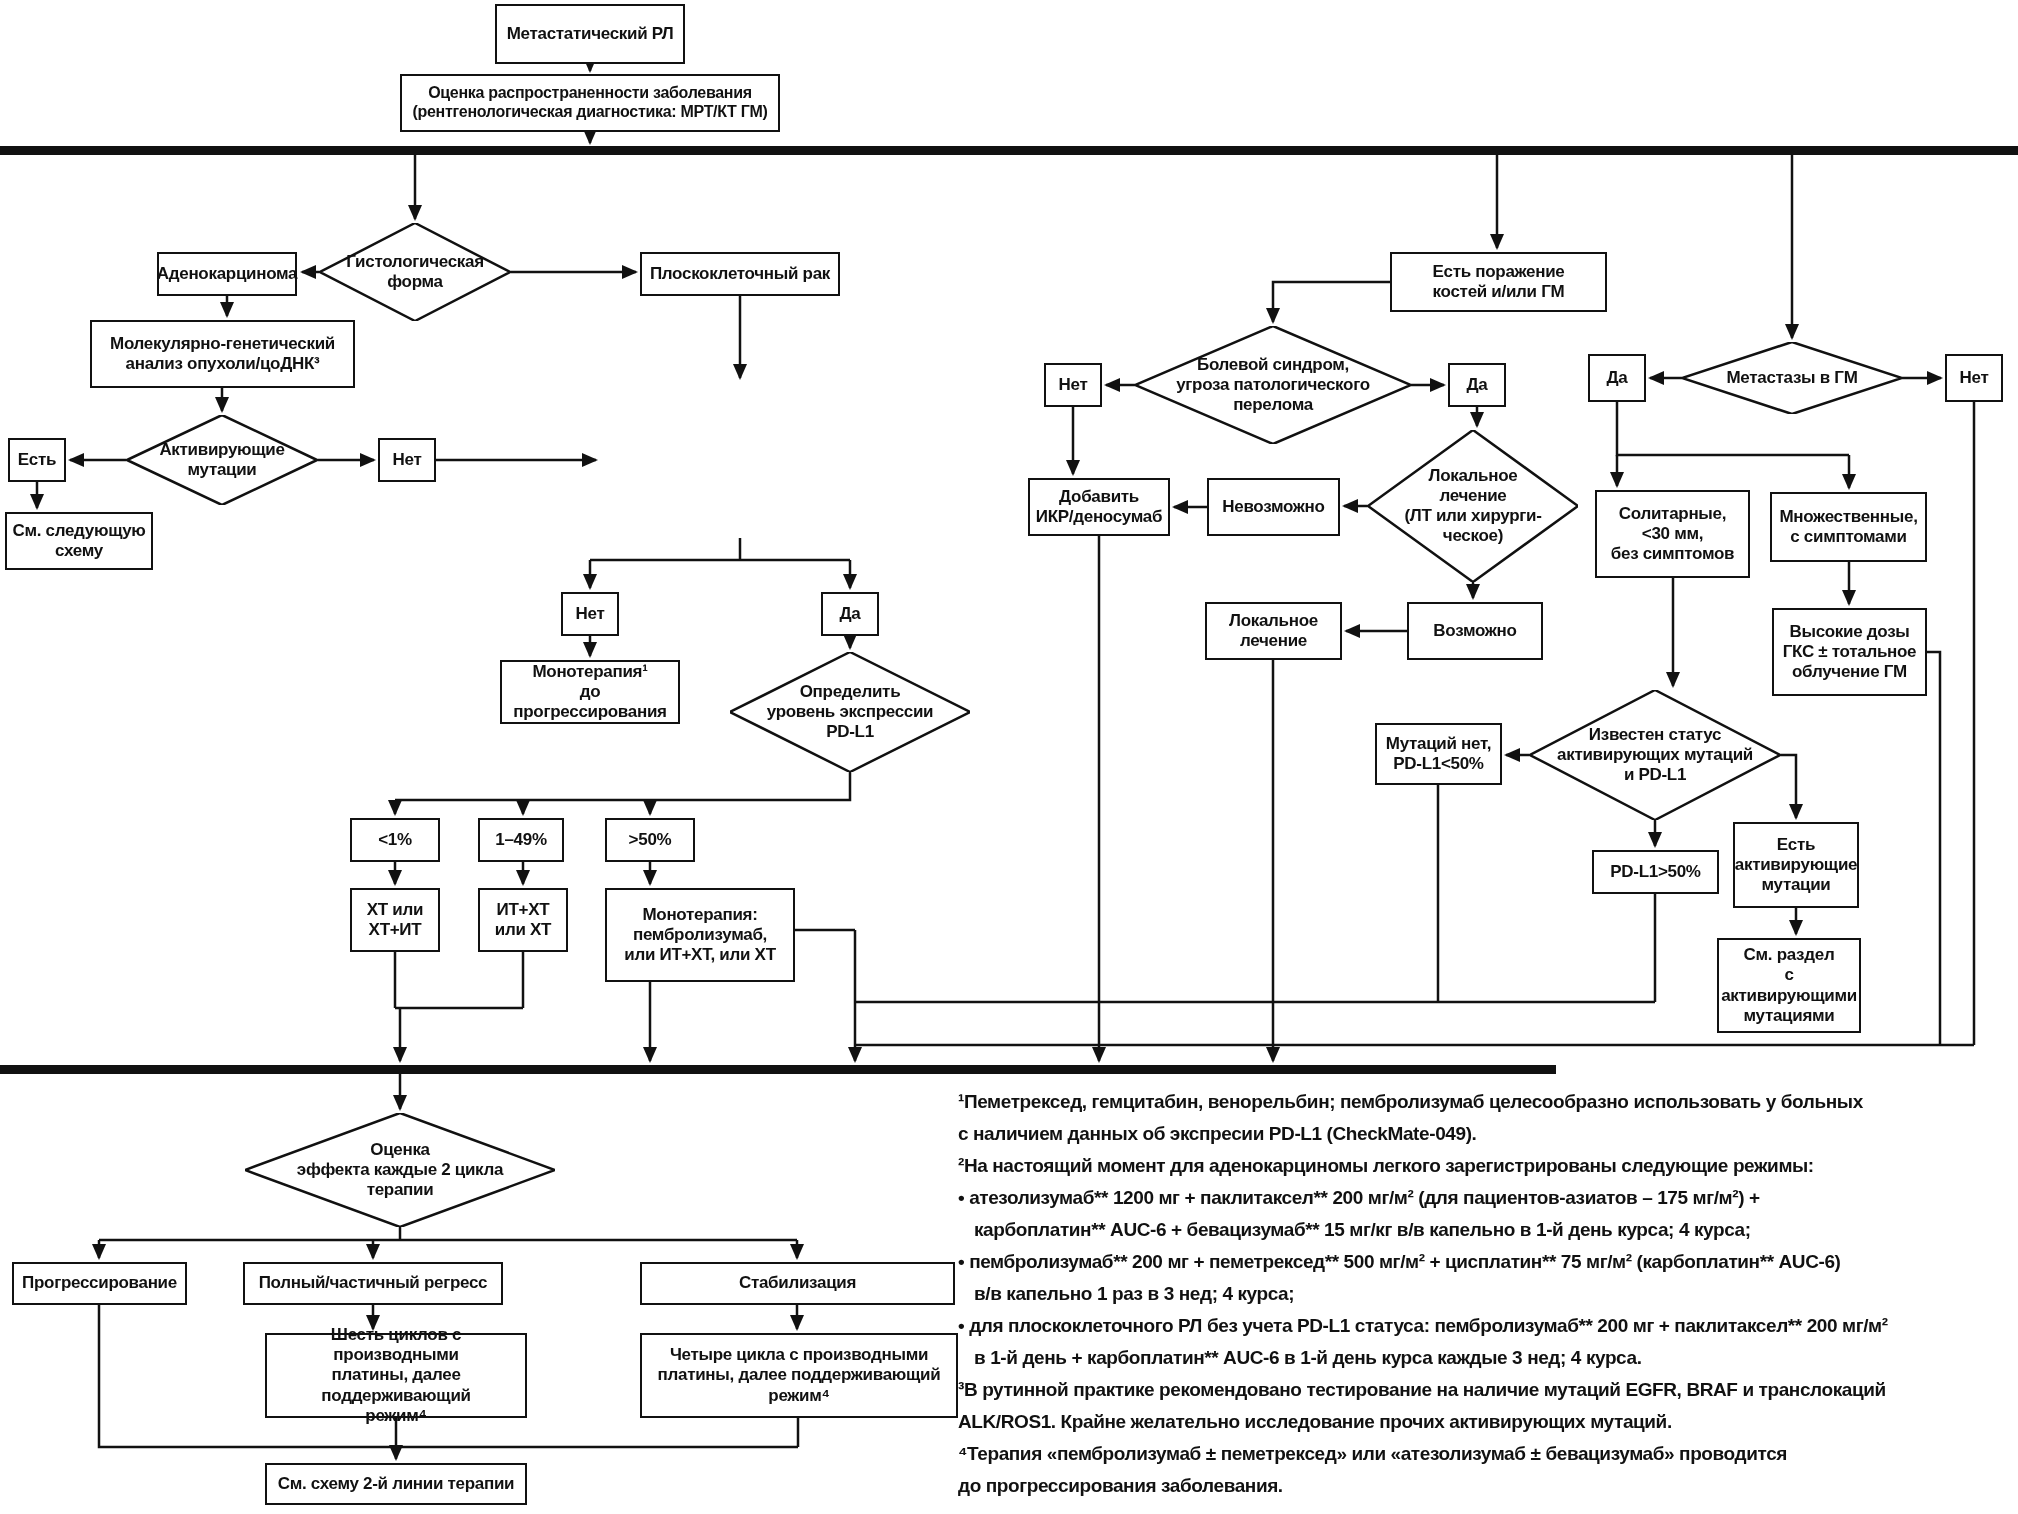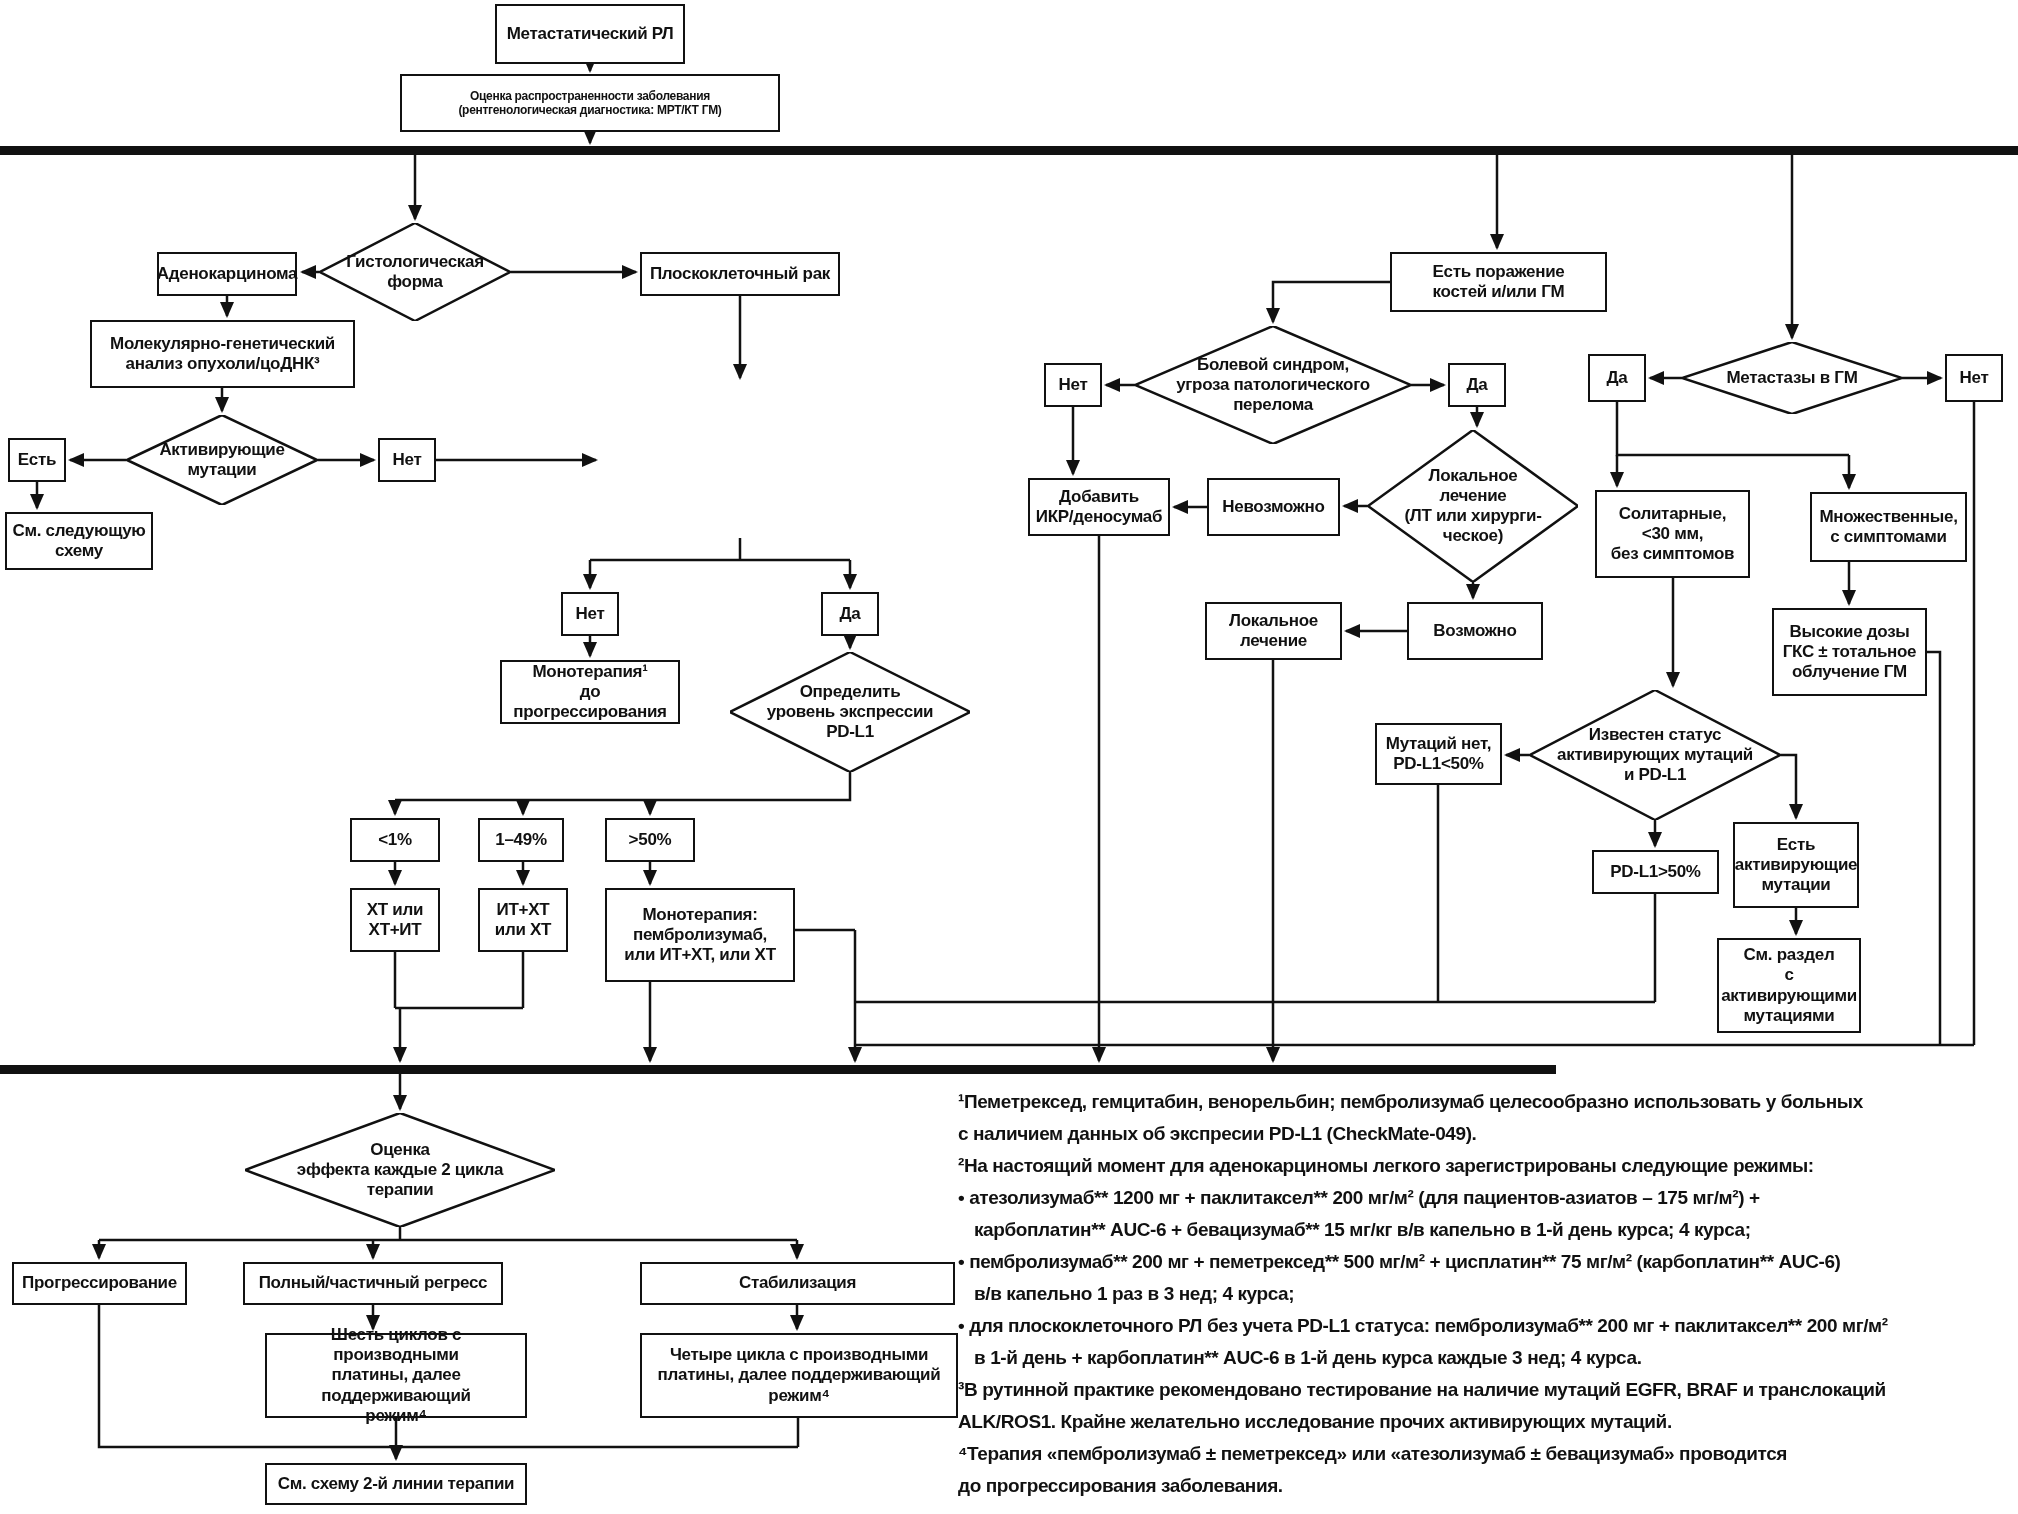--- a/index.html
+++ b/index.html
@@ -4,21 +4,21 @@
 <style>
   html,body{margin:0;padding:0;background:#ffffff;}
   #canvas{position:relative;width:2018px;height:1514px;background:#ffffff;overflow:hidden;
           font-family:"Liberation Sans",sans-serif;color:#111;}
   .wires{position:absolute;left:0;top:0;z-index:1;}
   .bar{position:absolute;height:9px;background:#111;z-index:2;}
   .node{position:absolute;z-index:3;display:flex;align-items:center;justify-content:center;
         text-align:center;font-size:17px;font-weight:700;letter-spacing:-0.3px;line-height:1.18;
         white-space:pre-line;}
   .box{background:#fff;border:2.5px solid #111;box-sizing:border-box;}
-  .box.small{font-size:12px;align-items:center;}
+  .box.small{font-size:16px;align-items:center;}
   .diamond{background:transparent;}
   .diamond .dshape{position:absolute;left:0;top:0;width:100%;height:100%;}
   .diamond .dshape polygon{fill:#ffffff;stroke:#111;stroke-width:2.5;vector-effect:non-scaling-stroke;}
   .dlabel{position:relative;z-index:2;}
   .footnotes{position:absolute;left:958px;top:1086px;width:1056px;z-index:3;
              font-size:19px;font-weight:700;letter-spacing:-0.4px;line-height:32px;}
   .fn-line{white-space:nowrap;}
   .fn-ind{padding-left:16px;}
 </style>
 </head>
@@ -177,21 +177,21 @@
 лечение</span></div>
 
   <div class="node diamond" style="left:1682px;top:342px;width:220px;height:72px;"><svg class="dshape" viewBox="0 0 100 100" preserveAspectRatio="none">
         <polygon points="50,0 100,50 50,100 0,50"></polygon>
       </svg><span class="dlabel">Метастазы в ГМ</span></div>
   <div class="node box" style="left:1588px;top:354px;width:58px;height:48px;"><span>Да</span></div>
   <div class="node box" style="left:1945px;top:354px;width:58px;height:48px;"><span>Нет</span></div>
   <div class="node box" style="left:1595px;top:490px;width:155px;height:88px;"><span>Солитарные,
 &lt;30 мм,
 без симптомов</span></div>
-  <div class="node box" style="left:1810px;top:492px;width:157px;height:70px;"><span>Множественные,
+  <div class="node box" style="left:1770px;top:492px;width:157px;height:70px;"><span>Множественные,
 с симптомами</span></div>
   <div class="node box" style="left:1772px;top:608px;width:155px;height:88px;"><span>Высокие дозы
 ГКС ± тотальное
 облучение ГМ</span></div>
   <div class="node diamond" style="left:1530px;top:690px;width:250px;height:130px;"><svg class="dshape" viewBox="0 0 100 100" preserveAspectRatio="none">
         <polygon points="50,0 100,50 50,100 0,50"></polygon>
       </svg><span class="dlabel">Известен статус
 активирующих мутаций
 и PD-L1</span></div>
   <div class="node box" style="left:1375px;top:723px;width:127px;height:62px;"><span>Мутаций нет,

